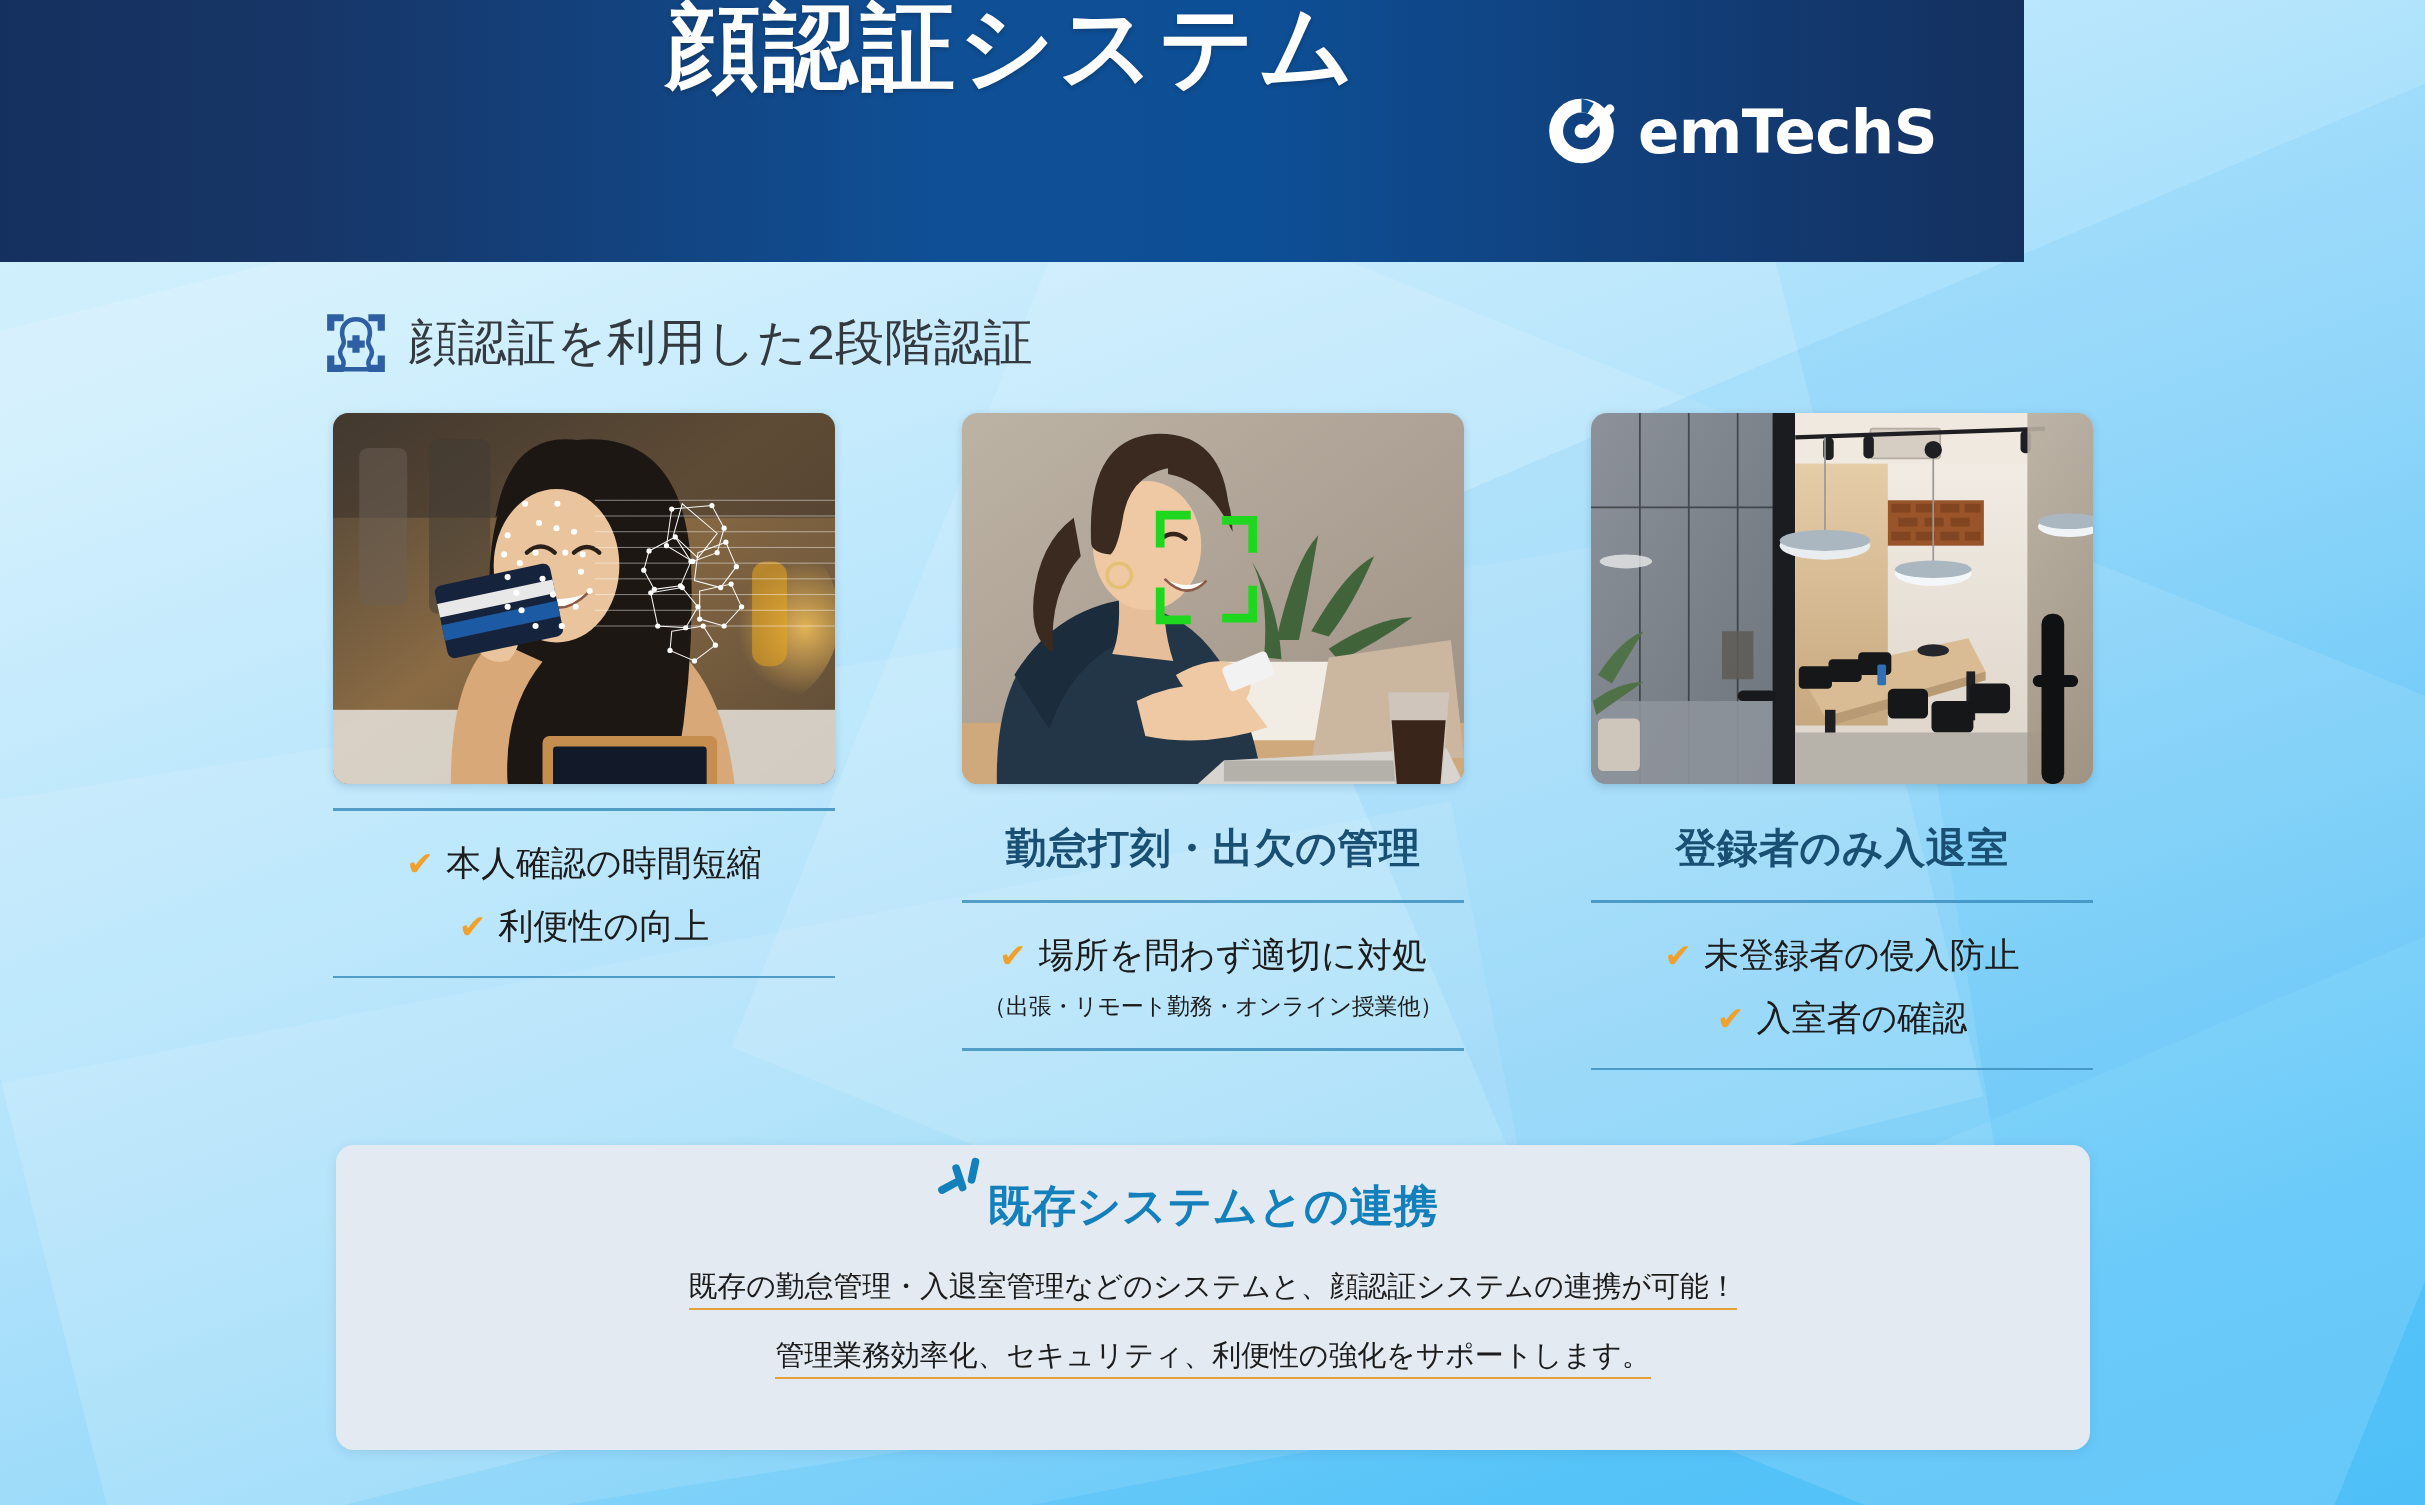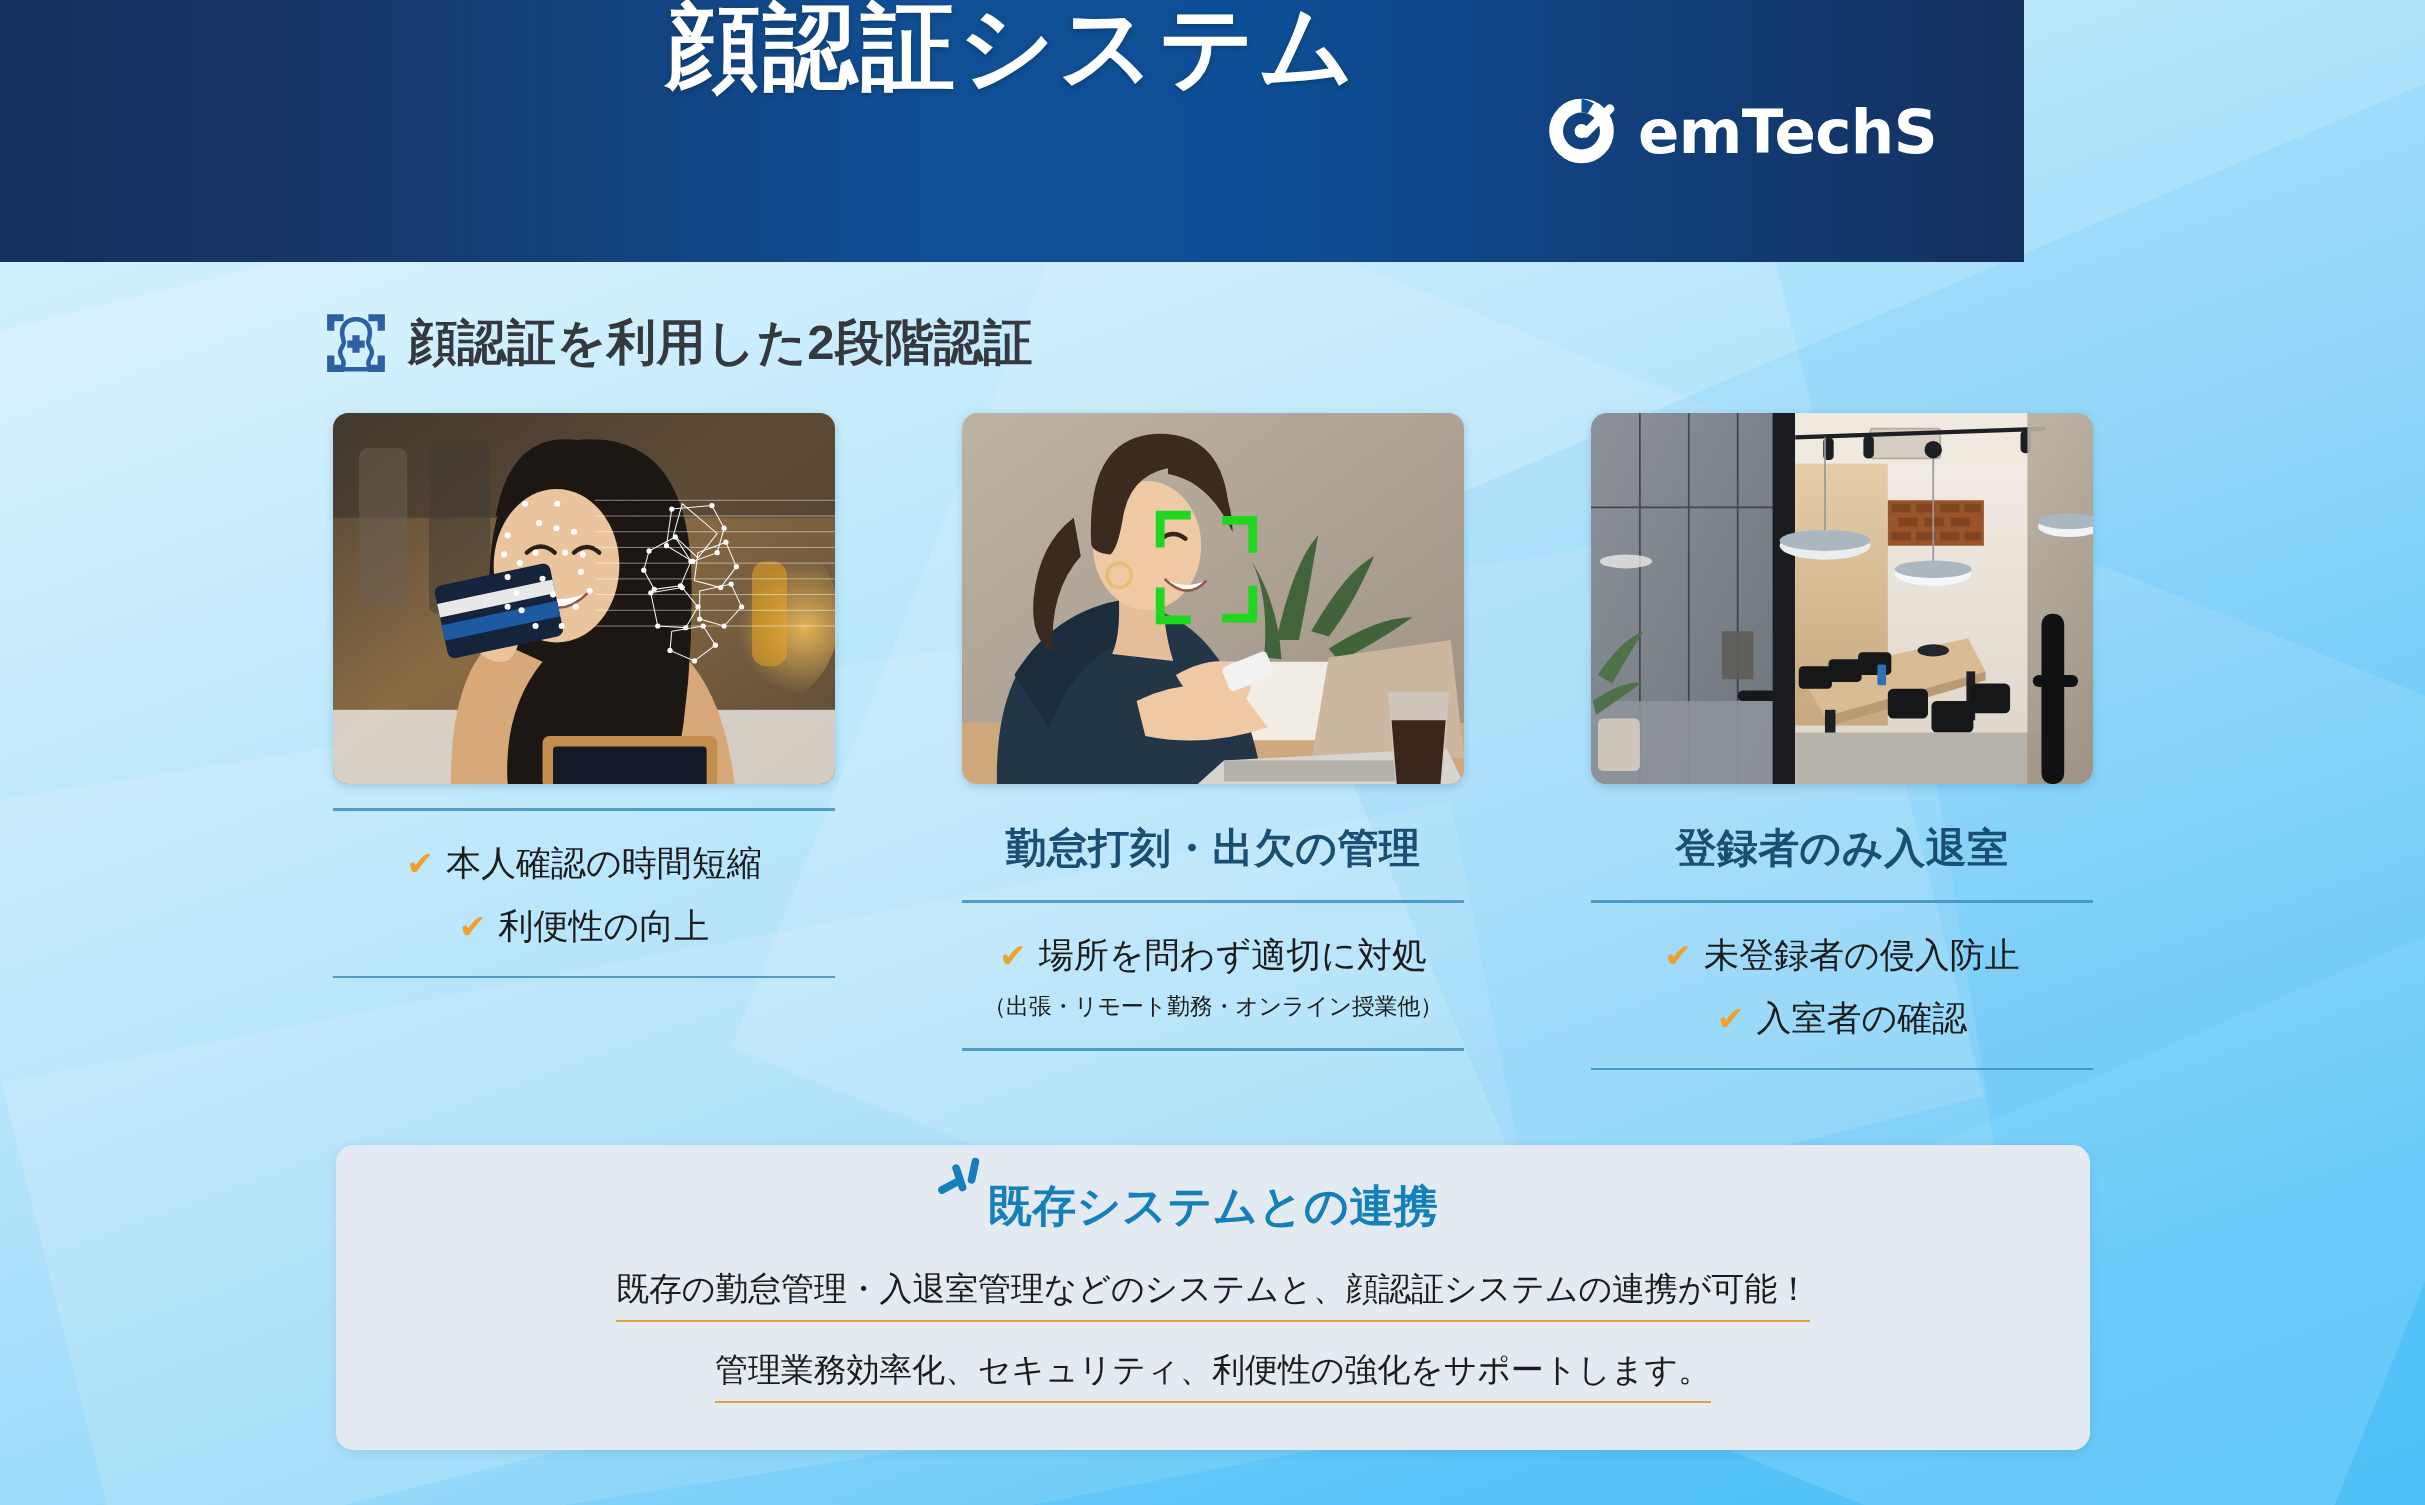--- a/index.html
+++ b/index.html
@@ -55,21 +55,21 @@
     margin-left:6px;
   }
 
   
   .section-head{
     position:absolute; left:323px; top:310px;
     display:flex; align-items:center; gap:19px;
   }
   .face-icon{ width:66px; height:66px; flex:0 0 auto; }
   .section-head-title{
-    font-size:49px; font-weight:700; color:#33393f; letter-spacing:.01em;
+    font-size:49px; font-weight:400; color:#33393f; letter-spacing:.01em;
   }
 
   
   .cards{
     position:absolute; left:0; top:413px; width:2426px;
     display:flex; justify-content:center; gap:127px;
   }
   .card{ width:502px; }
   .card-photo{
     width:502px; height:371px; border-radius:15.7px; overflow:hidden;
@@ -102,22 +102,22 @@
     background:#e3eaf1; border-radius:17.5px;
     box-shadow:0 2.6px 10.5px rgba(30,80,130,.12);
     display:flex; flex-direction:column; align-items:center;
   }
   .panel-title-wrap{ position:relative; margin-top:32px; }
   .sparkle{ position:absolute; left:-54px; top:-23px; width:52px; height:54px; }
   .panel-title{
     font-size:44px; font-weight:700; color:#1380bc; letter-spacing:.01em;
   }
   .panel-line{
-    margin-top:31px; font-size:33px; font-weight:500; color:#1c1c1c;
-    letter-spacing:-.005em; padding-bottom:8px;
+    margin-top:31px; font-size:29px; font-weight:500; color:#1c1c1c;
+    letter-spacing:-.005em; padding-bottom:1px;
     border-bottom:2.6px solid #e2a13a;
   }
   .panel-line.second{ margin-top:26px; }
 </style>
 </head>
 <body>
 
 <div class="page-bg">
   <div class="bg-shape bg-s1"></div>
   <div class="bg-shape bg-s2"></div>

